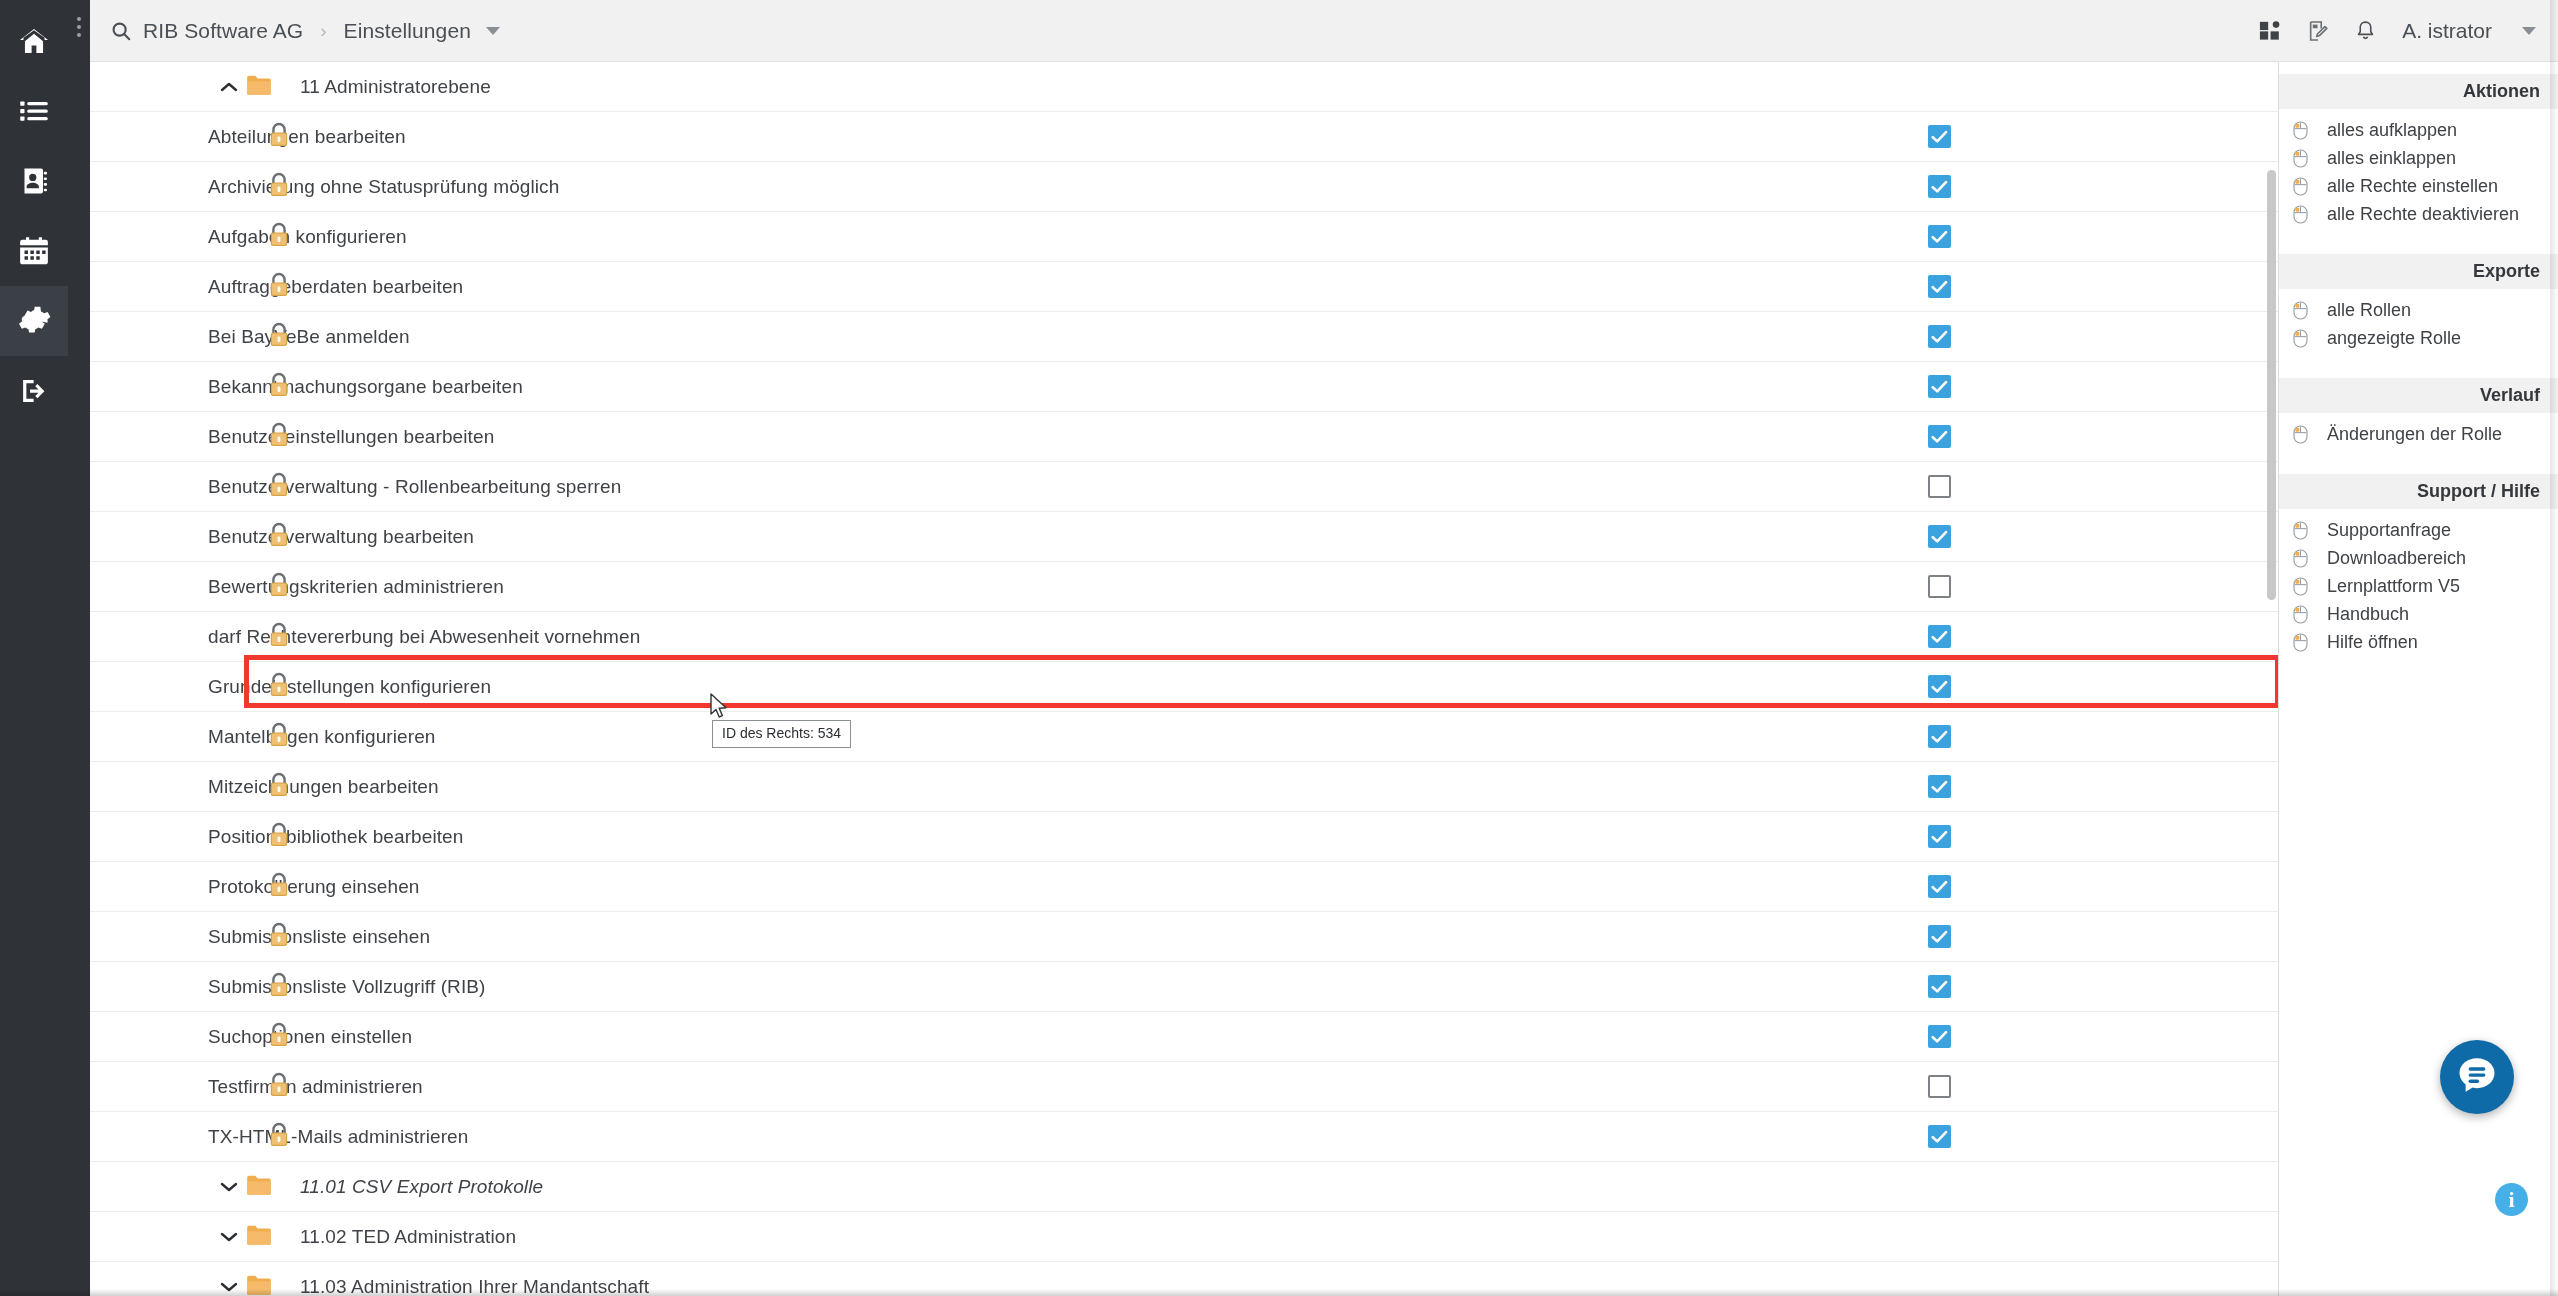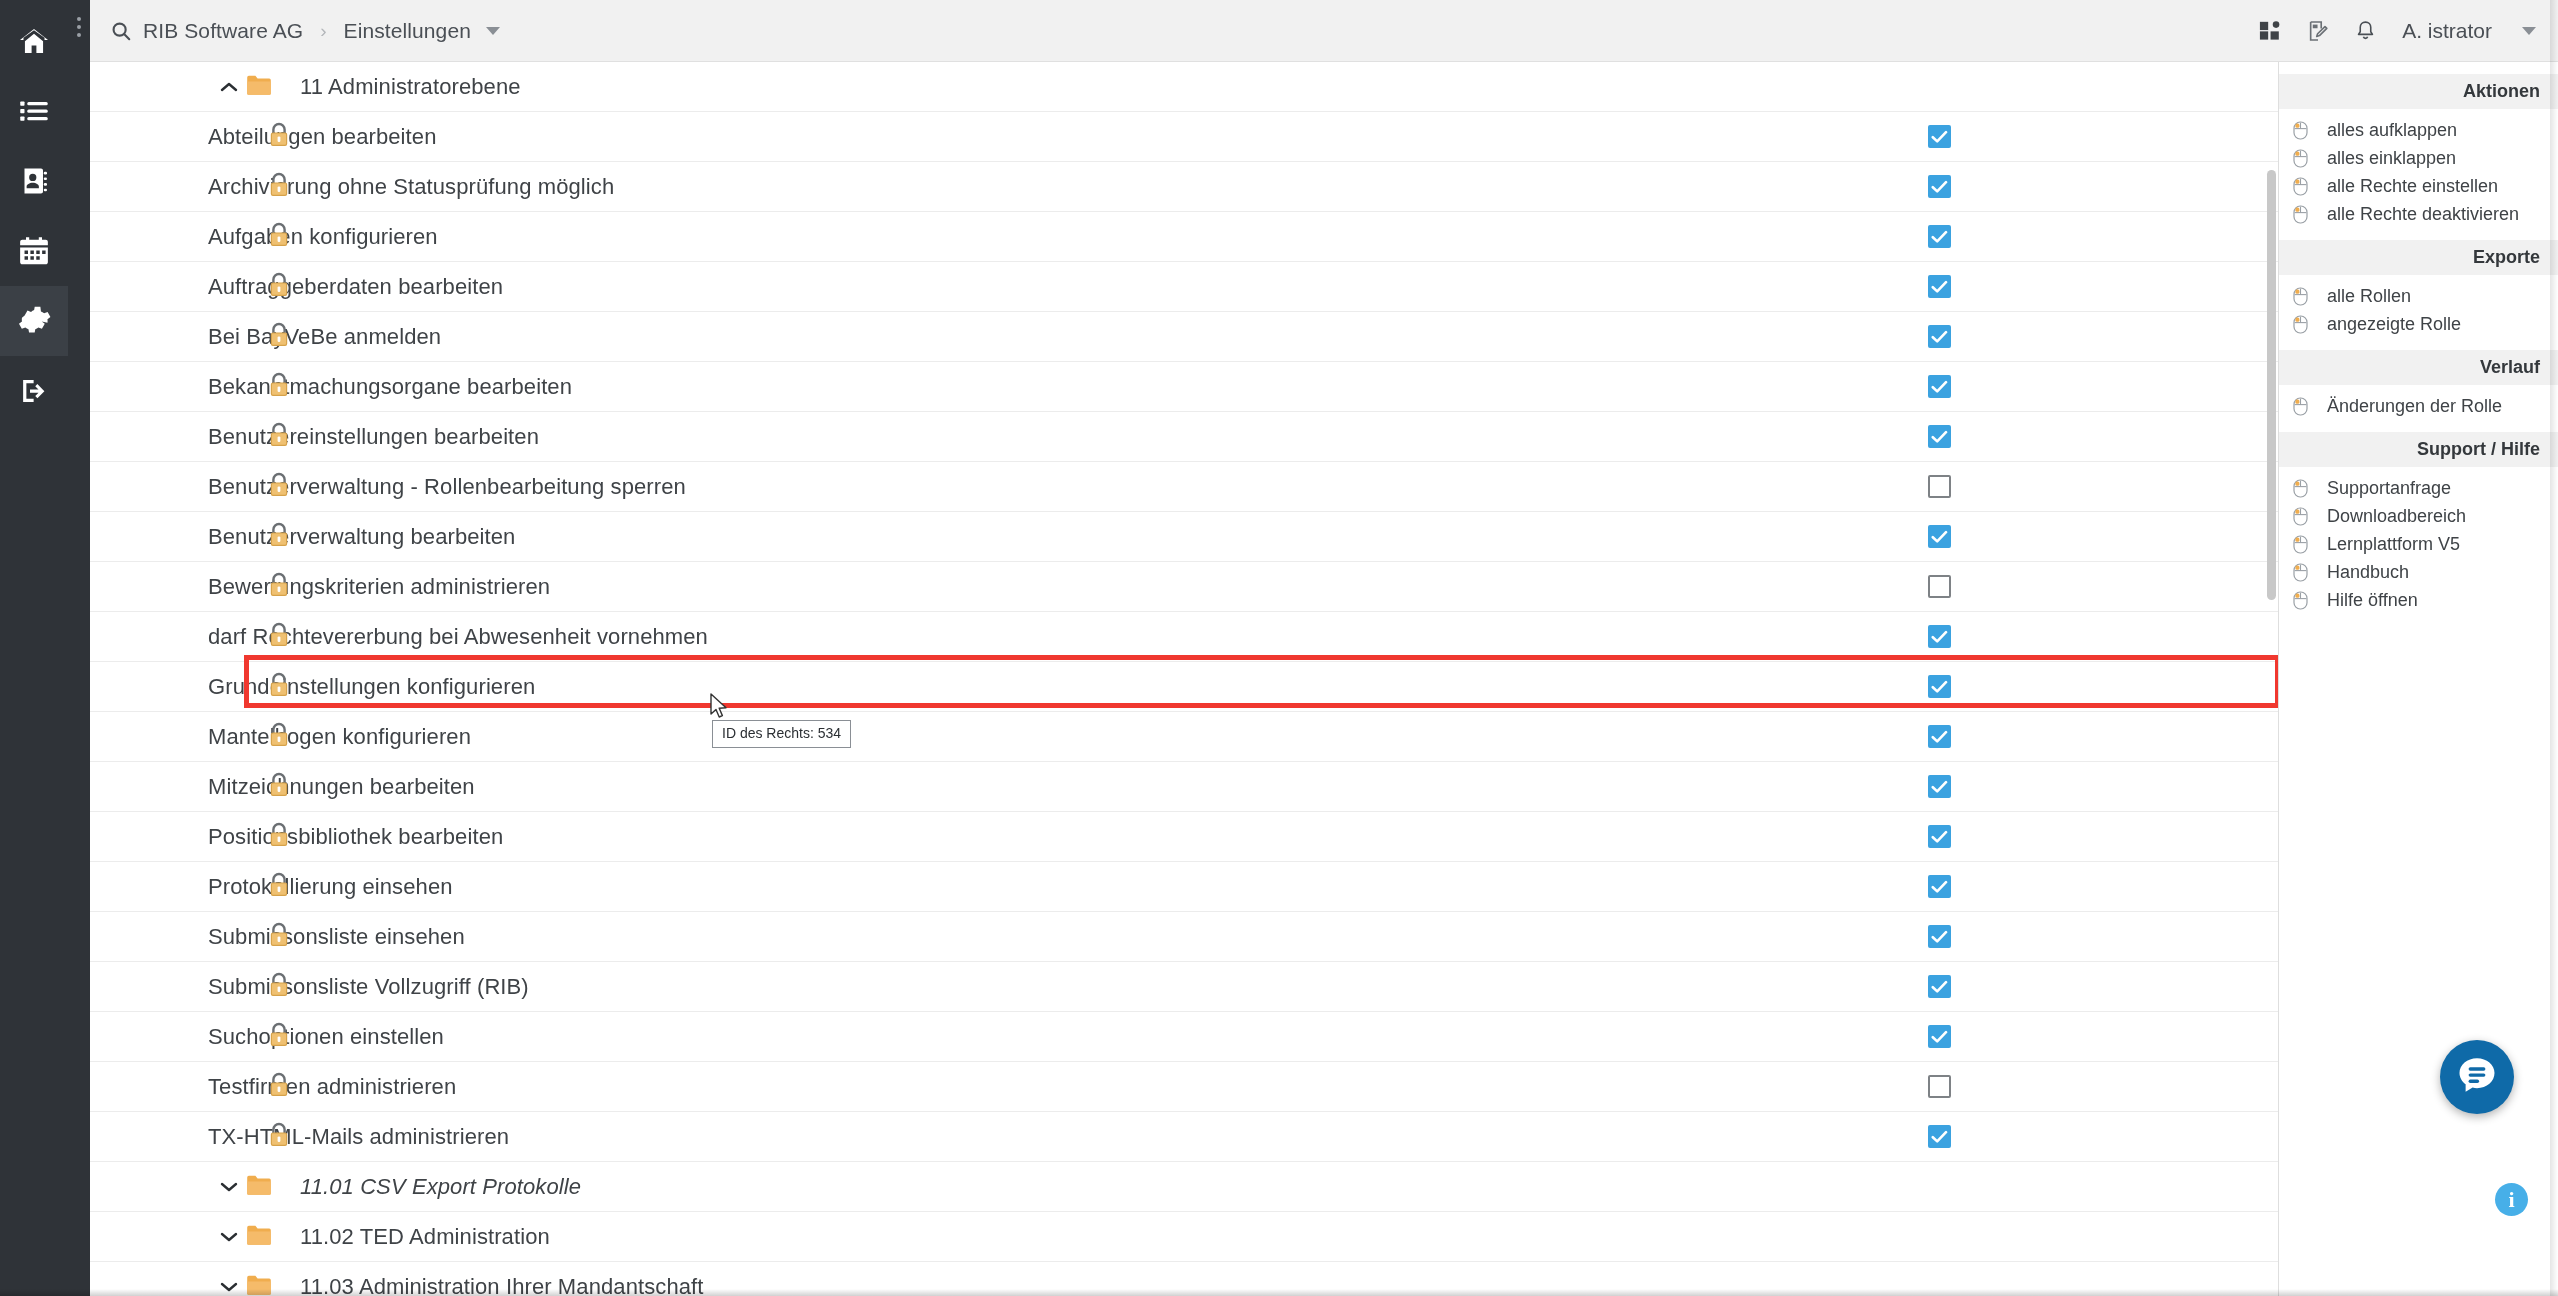--- a/index.html
+++ b/index.html
@@ -92,21 +92,21 @@
     border-bottom: 1px solid #ececec;
     position: relative;
     padding-left: 118px;
     background: #ffffff;
   }
   .row.group {
     padding-left: 118px; border-bottom: 1px solid #ececec;
     height: 50px;
   }
   .row-label {
-    font-size: 22px; color: #3f4347; letter-spacing: .1px;
+    font-size: 19px; color: #3f4347; letter-spacing: .1px;
     white-space: nowrap;
   }
   .row.group .row-label { color: #3f4347; }
 
   .chev {
     position: absolute; left: 128px; top: 50%; transform: translateY(-50%);
     width: 22px; height: 22px; cursor: pointer;
     display: flex; align-items: center; justify-content: center;
   }
   .chev svg { stroke: #2b2f33; }
@@ -165,21 +165,21 @@
     border-left: 1px solid #dedede;
     padding: 12px 0 0 0;
     position: relative; z-index: 20;
   }
   .sp-head {
     background: #f1f1f1; color: #34383c;
     font-size: 18px; font-weight: bold;
     text-align: right; padding: 7px 18px 7px 10px;
     margin: 0 0 7px 0;
   }
-  .sp-head.spaced { margin-top: 12px; }
+  .sp-head.spaced { margin-top: 26px; }
   .sp-item {
     display: flex; align-items: center; gap: 19px;
     padding: 3px 10px 3px 14px; height: 28px;
     font-size: 18px; color: #3f4347; cursor: pointer;
     white-space: nowrap;
   }
 
   
   .mouse-ico { width: 15px; height: 19px; flex: 0 0 15px; display:block; }
 

